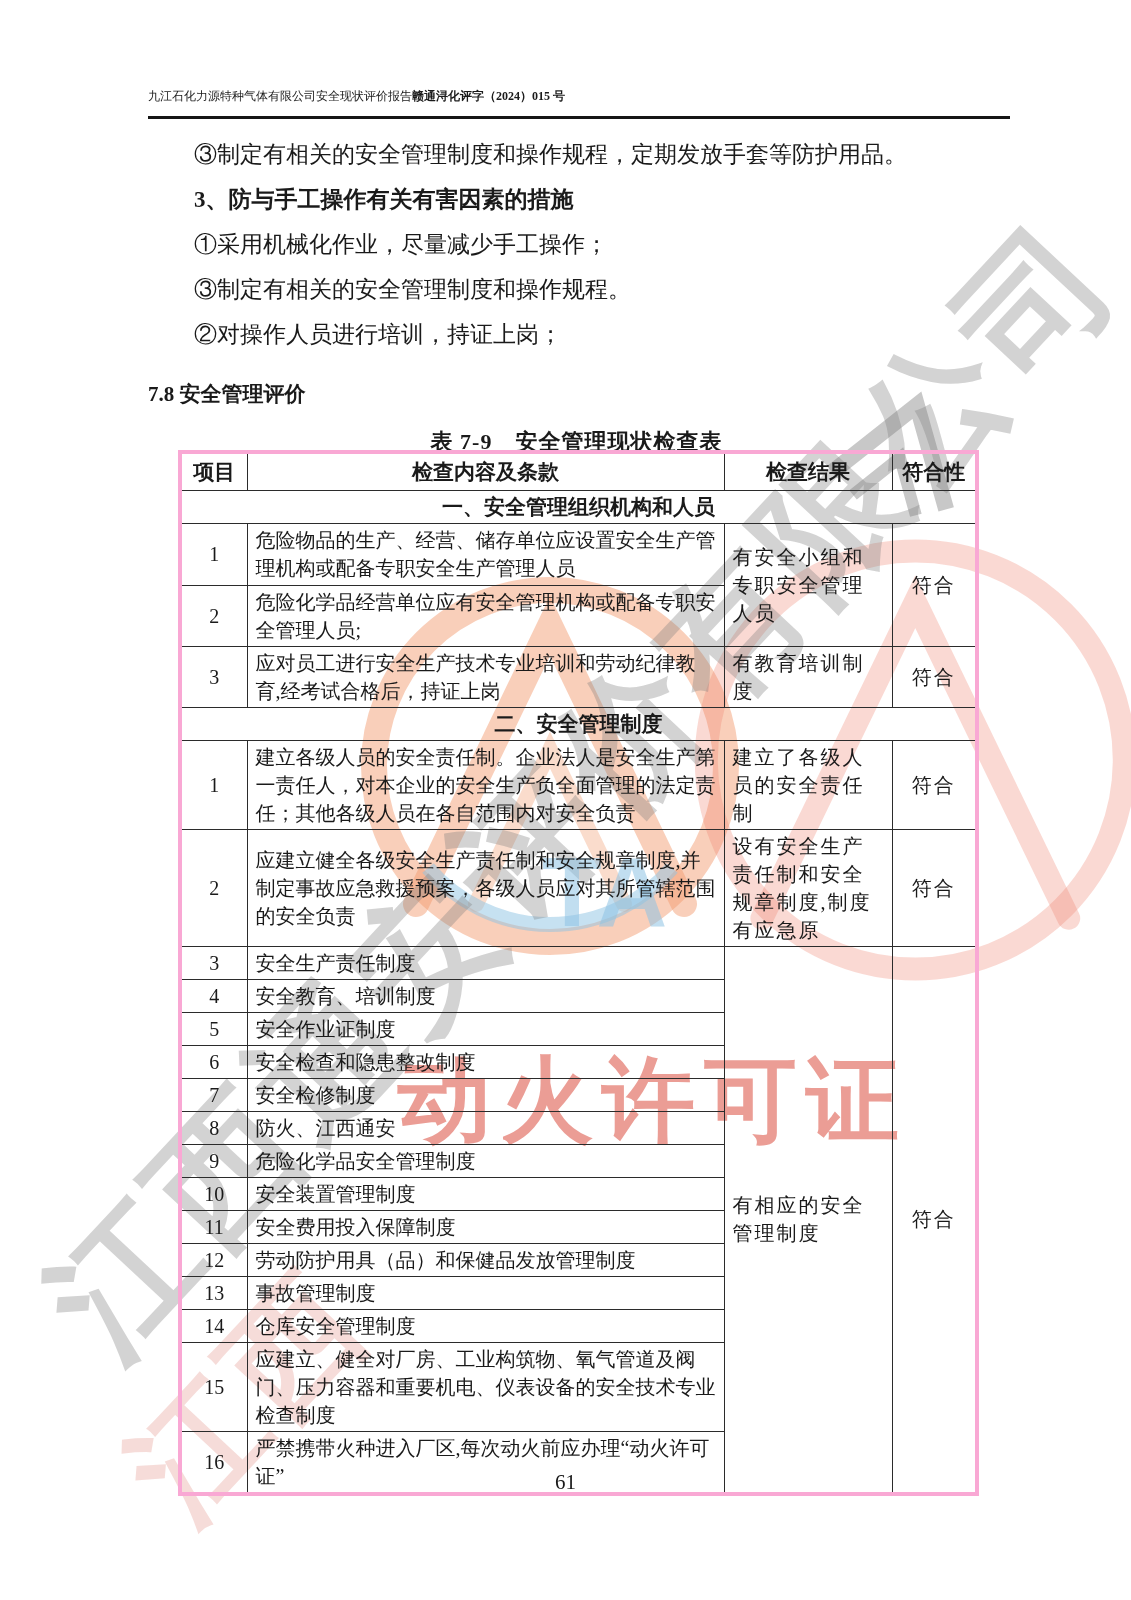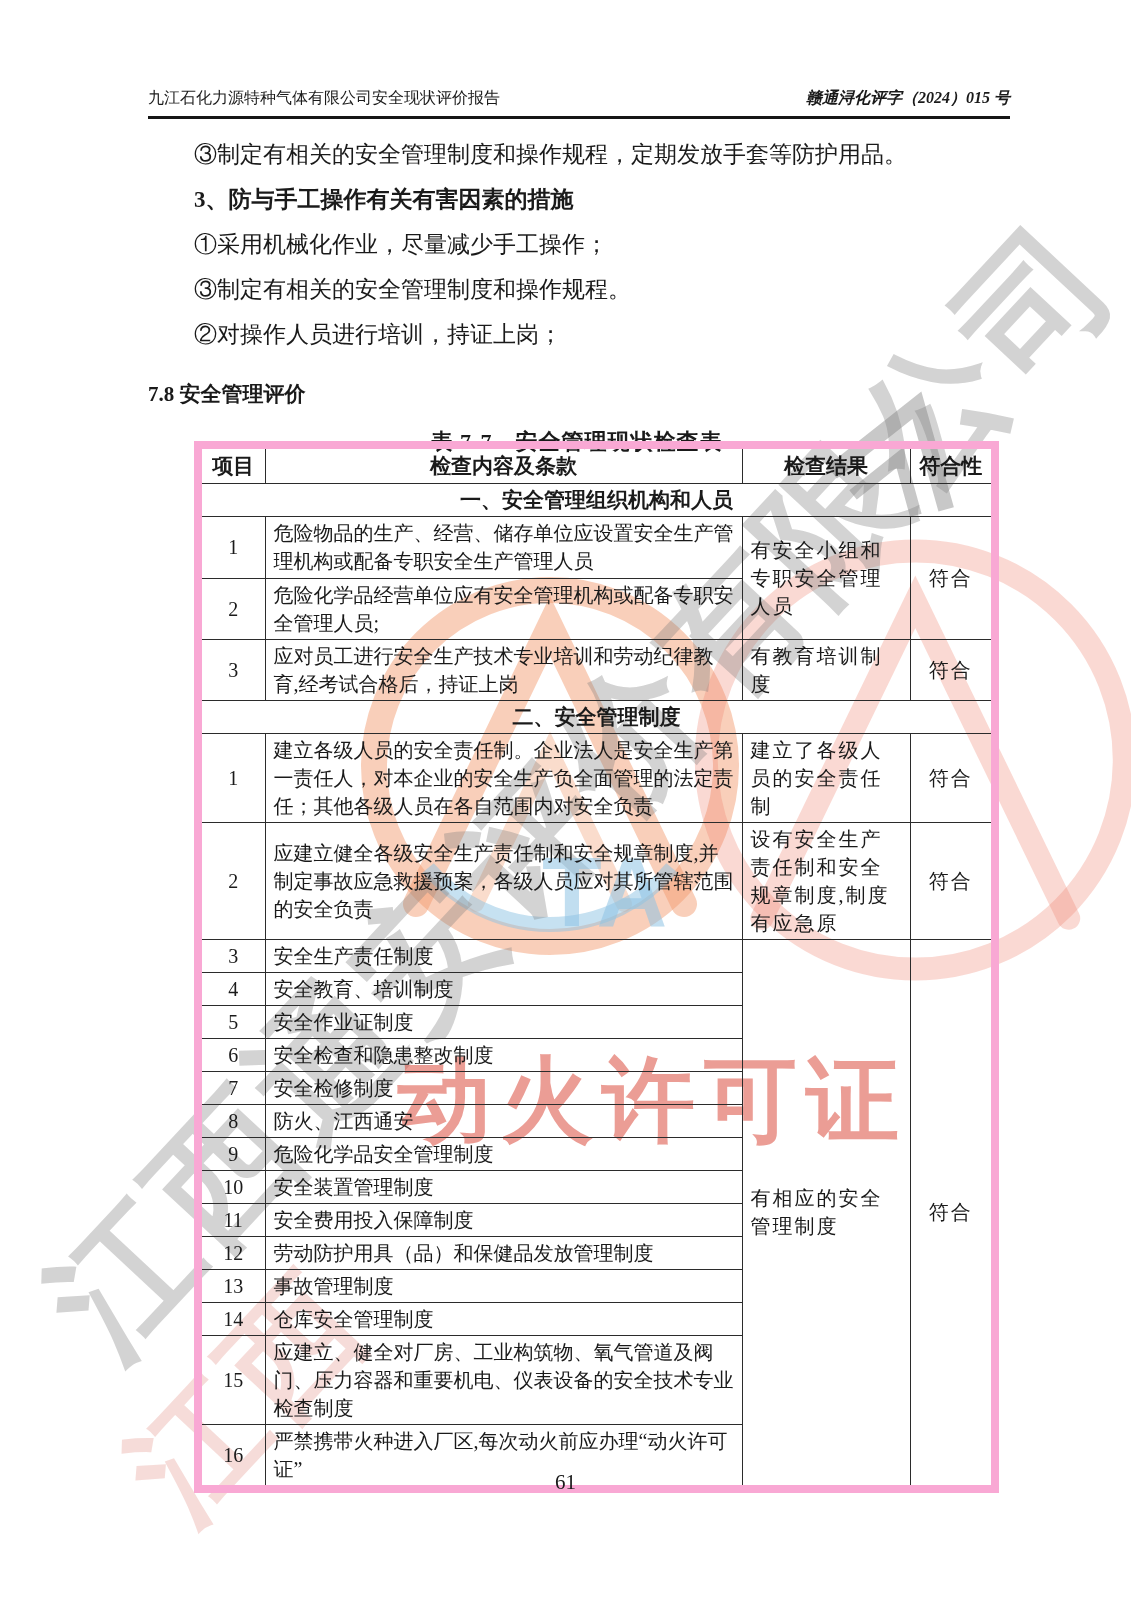--- a/index.html
+++ b/index.html
@@ -30,38 +30,37 @@
   .wm-ta{
     position:absolute;left:542px;top:836px;
     font-family:"Liberation Sans","DejaVu Sans",sans-serif;
     font-size:98px;font-weight:bold;letter-spacing:2px;
     color:rgba(142,195,228,0.55);
   }
   .wm-svg{position:absolute;}
   
   .doc-header{
     position:absolute;top:88px;left:148px;width:862px;z-index:1;
-    display:flex;justify-content:space-between;align-items:flex-end;
-    font-size:16px;
-  }
-  .doc-header .right{font-weight:bold;font-style:italic;}
+    display:flex;justify-content:flex-start;align-items:flex-end;
+    font-size:12px;
+  }
+  .doc-header .right{font-weight:bold;}
   .header-rule{position:absolute;top:116px;left:148px;width:862px;border-top:3px solid #151515;z-index:1;}
   
   .body-text{position:absolute;top:132px;left:148px;width:872px;z-index:1;}
   .body-text p{margin:0;font-size:23px;line-height:45px;text-indent:2em;}
   .body-text p.bold{font-weight:bold;}
   .sec-heading{position:absolute;top:380px;left:148px;font-size:21px;font-weight:bold;z-index:1;}
   .table-caption{position:absolute;top:427px;left:178px;width:797px;text-align:center;
     font-size:22px;font-weight:bold;letter-spacing:1px;z-index:1;}
   
   table.check{
-    position:absolute;top:441px;left:178px;width:797px;z-index:1;
+    position:absolute;top:450px;left:178px;width:797px;z-index:1;
     border-collapse:collapse;table-layout:fixed;background:transparent;
-    border:8px solid #f9a8d4;
-    margin-left:16px;
+    border:4px solid #f9a8d4;
   }
   table.check td{
     border:1px solid #2b2b2b;font-size:20px;line-height:28px;
     padding:2px 8px;vertical-align:middle;overflow:hidden;
   }
   td.no{text-align:center;padding:2px 2px;font-size:19px;}
   td.result{letter-spacing:2px;line-height:29px;}
   td.conf{text-align:center;letter-spacing:2px;}
   tr.h-head td{font-weight:bold;text-align:center;font-size:21px;}
   tr.h-sec td{font-weight:bold;text-align:center;font-size:21px;}
@@ -109,21 +108,21 @@
 
   <div class="body-text">
     <p>③制定有相关的安全管理制度和操作规程，定期发放手套等防护用品。</p>
     <p class="bold">3、防与手工操作有关有害因素的措施</p>
     <p>①采用机械化作业，尽量减少手工操作；</p>
     <p>③制定有相关的安全管理制度和操作规程。</p>
     <p>②对操作人员进行培训，持证上岗；</p>
   </div>
 
   <div class="sec-heading">7.8 安全管理评价</div>
-  <div class="table-caption">表 7-7　安全管理现状检查表</div>
+  <div class="table-caption">表 7-9　安全管理现状检查表</div>
 
   <table class="check">
     <colgroup>
       <col style="width:67px">
         <col style="width:477px">
         <col style="width:168px">
         <col style="width:85px">
     </colgroup>
     <tbody>
       <tr class="h-head">

